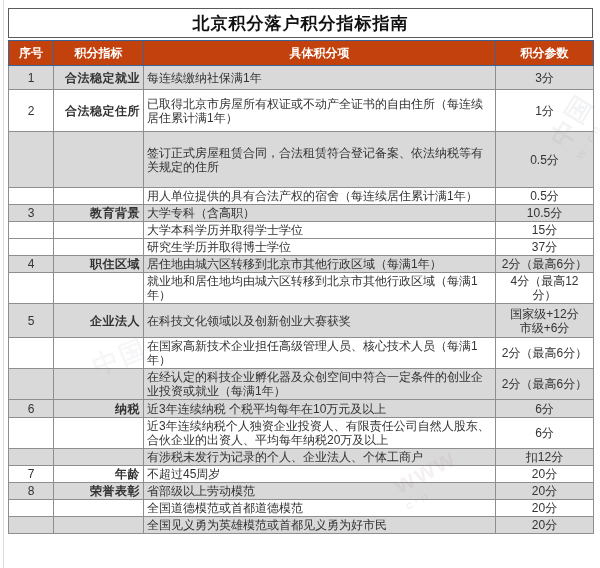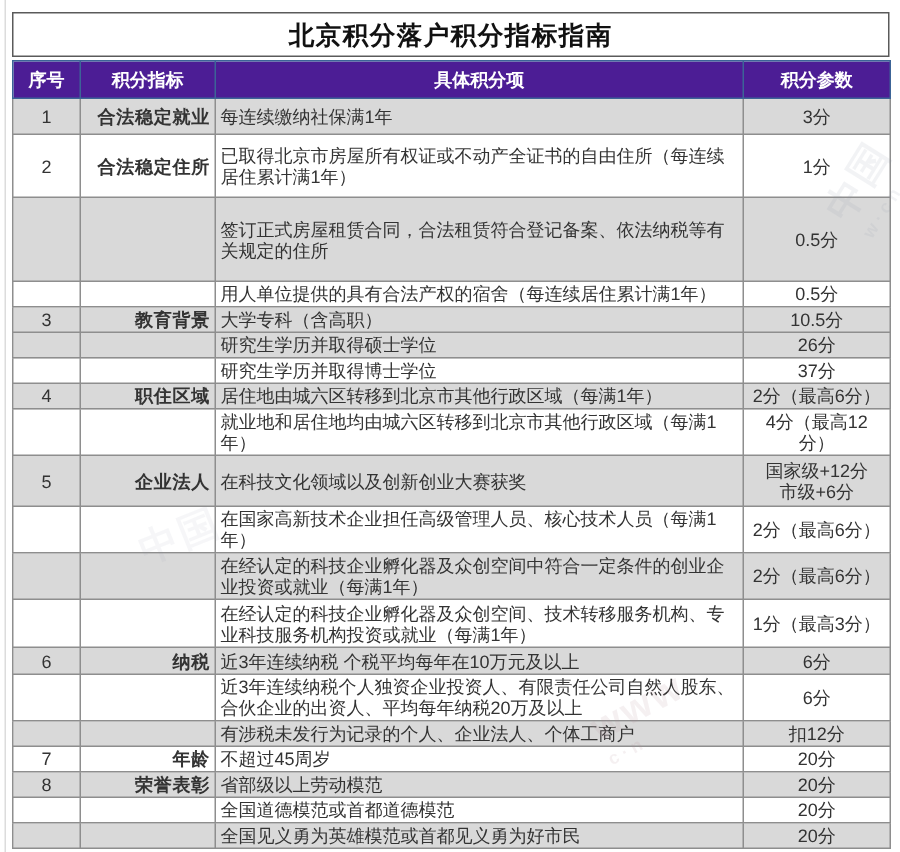--- a/index.html
+++ b/index.html
@@ -15,21 +15,21 @@
     display:flex;align-items:center;justify-content:center;background:#ffffff;
   }
   .title-box h1{
     margin:0;font-size:17px;font-weight:bold;color:#111111;letter-spacing:1px;line-height:1;
   }
   table.grid{
     border-collapse:collapse;table-layout:fixed;width:585px;margin-top:2px;
     border:1px solid #4a4a4a;background:#ffffff;
   }
   table.grid th{
-    background:#4c1d95;color:#ffffff;font-weight:bold;font-size:12px;
+    background:#c2410c;color:#ffffff;font-weight:bold;font-size:12px;
     border:1px solid #3c6497;height:22px;padding:1px 2px;text-align:center;
   }
   table.grid td{
     border:1px solid #8e8e8e;font-size:12px;color:#333333;
     padding:1px 3px;line-height:14px;vertical-align:middle;word-break:break-all;
   }
   tr.shade td{background:#d9d9d9;}
   td.c-no{text-align:center;color:#3a3a3a;}
   td.c-ind{text-align:right;font-weight:bold;color:#2b2b2b;letter-spacing:0.5px;}
   td.c-item{text-align:left;}
@@ -94,25 +94,25 @@
           <td class="c-ind"></td>
           <td class="c-item">用人单位提供的具有合法产权的宿舍（每连续居住累计满1年）</td>
           <td class="c-param">0.5分</td>
         </tr>
         <tr class="shade" style="height: 16px;">
           <td class="c-no">3</td>
           <td class="c-ind">教育背景</td>
           <td class="c-item">大学专科（含高职）</td>
           <td class="c-param">10.5分</td>
         </tr>
-        <tr class="shade" style="height: 16px;">
-          <td class="c-no"></td>
-          <td class="c-ind"></td>
-          <td class="c-item">研究生学历并取得硕士学位</td>
-          <td class="c-param">26分</td>
+        <tr style="height: 16px;">
+          <td class="c-no"></td>
+          <td class="c-ind"></td>
+          <td class="c-item">大学本科学历并取得学士学位</td>
+          <td class="c-param">15分</td>
         </tr>
         <tr style="height: 16px;">
           <td class="c-no"></td>
           <td class="c-ind"></td>
           <td class="c-item">研究生学历并取得博士学位</td>
           <td class="c-param">37分</td>
         </tr>
         <tr class="shade" style="height: 16px;">
           <td class="c-no">4</td>
           <td class="c-ind">职住区域</td>
@@ -136,26 +136,20 @@
           <td class="c-ind"></td>
           <td class="c-item">在国家高新技术企业担任高级管理人员、核心技术人员（每满1年）</td>
           <td class="c-param">2分（最高6分）</td>
         </tr>
         <tr class="shade" style="height: 30px;">
           <td class="c-no"></td>
           <td class="c-ind"></td>
           <td class="c-item">在经认定的科技企业孵化器及众创空间中符合一定条件的创业企业投资或就业（每满1年）</td>
           <td class="c-param">2分（最高6分）</td>
         </tr>
-        <tr style="height: 32px;">
-          <td class="c-no"></td>
-          <td class="c-ind"></td>
-          <td class="c-item">在经认定的科技企业孵化器及众创空间、技术转移服务机构、专业科技服务机构投资或就业（每满1年）</td>
-          <td class="c-param">1分（最高3分）</td>
-        </tr>
         <tr class="shade" style="height: 18px;">
           <td class="c-no">6</td>
           <td class="c-ind">纳税</td>
           <td class="c-item">近3年连续纳税 个税平均每年在10万元及以上</td>
           <td class="c-param">6分</td>
         </tr>
         <tr style="height: 30px;">
           <td class="c-no"></td>
           <td class="c-ind"></td>
           <td class="c-item">近3年连续纳税个人独资企业投资人、有限责任公司自然人股东、合伙企业的出资人、平均每年纳税20万及以上</td>

